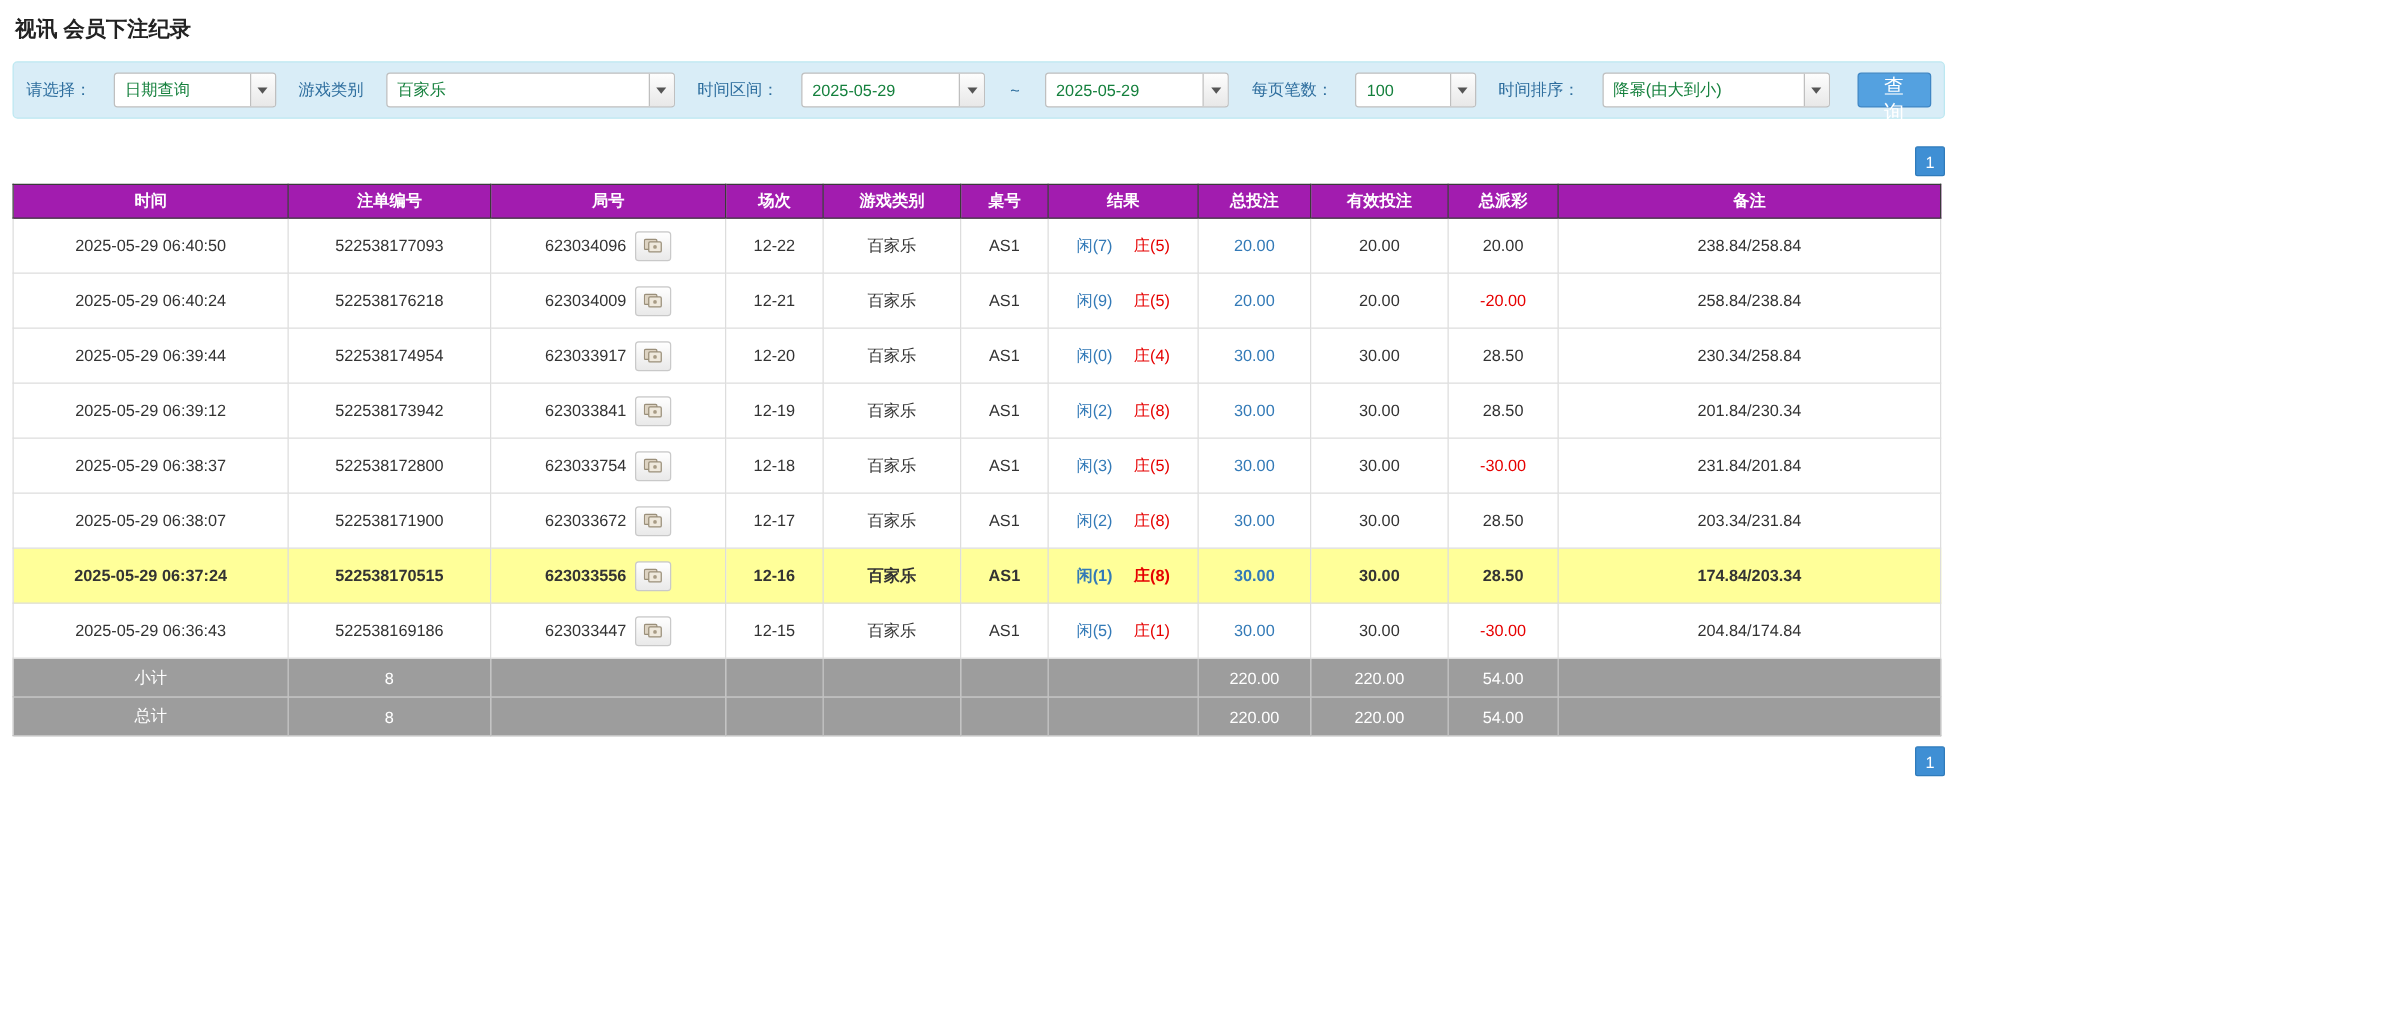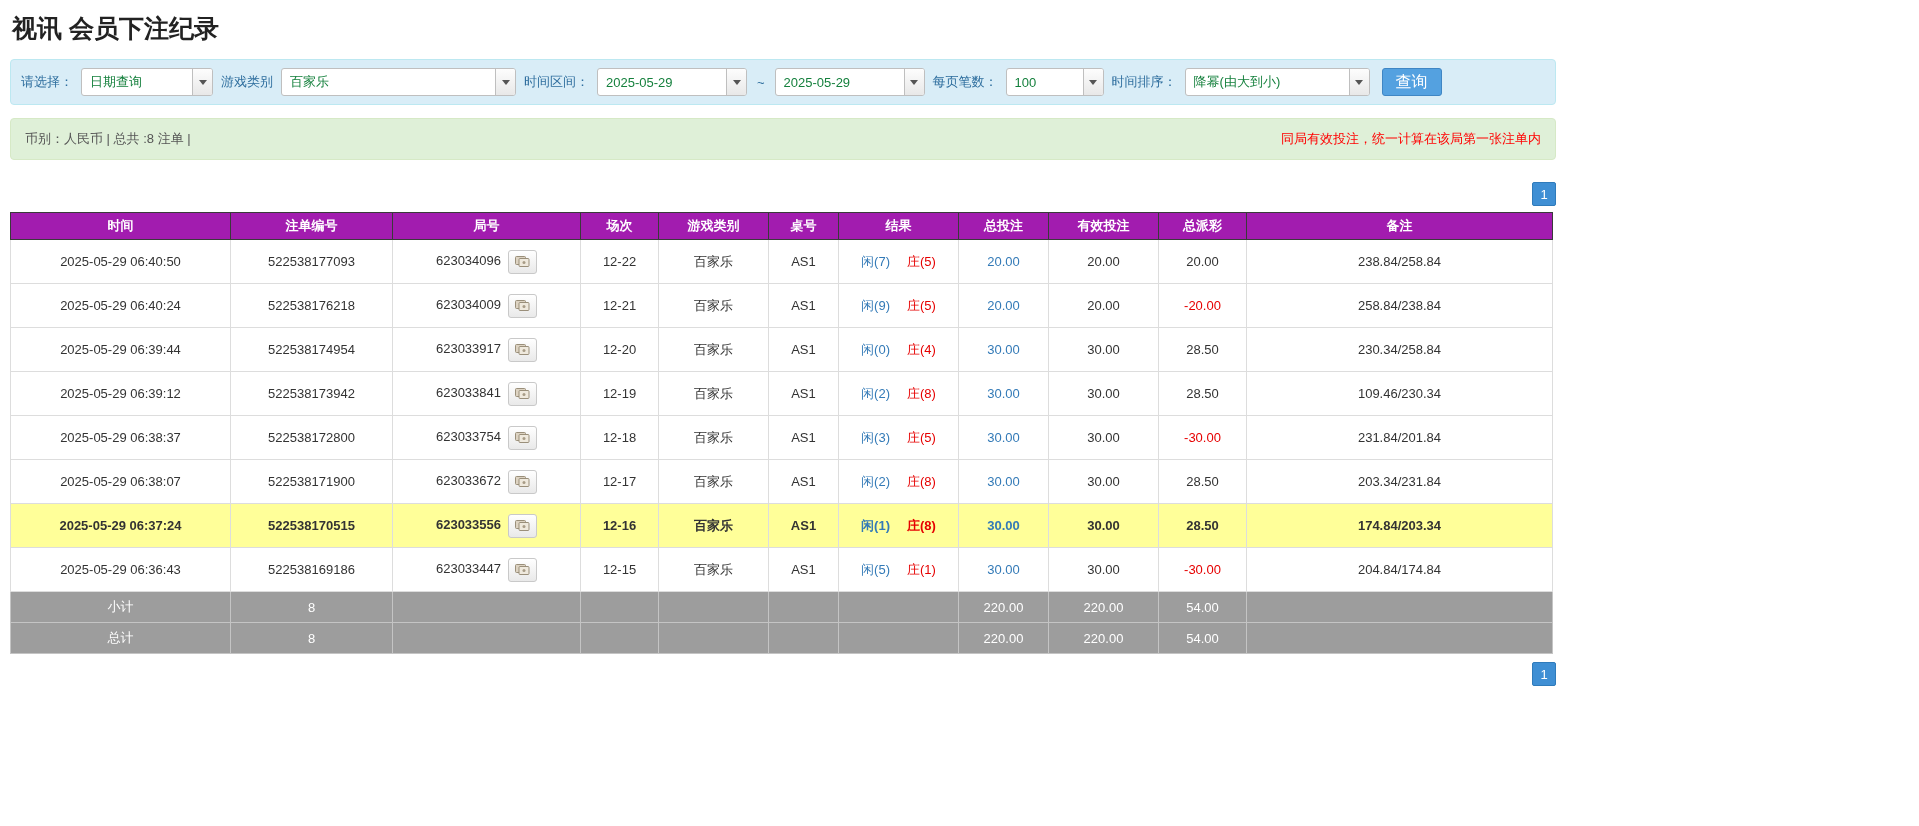--- a/index.html
+++ b/index.html
@@ -4,26 +4,26 @@
 <style>
   * { box-sizing: border-box; margin: 0; padding: 0; }
   html, body { background: #fff; }
   body {
     width: 1919px; height: 826px; overflow: hidden;
     font-family: "Liberation Sans", "DejaVu Sans", sans-serif;
     font-size: 13px; color: #333;
   }
   .container { width: 1556px; padding: 8px 0 0 10px; }
 
-  .page-title { font-size: 25px; font-weight: bold; color: #222; padding: 4px 0 14px 2px; }
+  .page-title { font-size: 17px; font-weight: bold; color: #222; padding: 4px 0 14px 2px; }
 
   
   .filter-bar {
     background: #d9edf7; border: 1px solid #bce8f1; border-radius: 4px;
-    padding: 8px 10px; display: flex; align-items: center; gap: 8px;
+    padding: 8px 10px; display: flex; align-items: center; gap: 18px;
     height: 46px;
   }
   .f-label { color: #2e6e9e; white-space: nowrap; }
   .combo {
     display: flex; align-items: stretch; background: #fff;
     border: 1px solid #bfbfbf; border-radius: 3px; height: 28px; overflow: hidden;
   }
   .combo-text { flex: 1; display: flex; align-items: center; padding: 0 8px; color: #15803d; white-space: nowrap; }
   .combo-arrow {
     width: 20px; border-left: 1px solid #bfbfbf;
@@ -125,24 +125,20 @@
 
     <span class="f-label">时间排序：</span>
     <div class="combo w-185">
       <span class="combo-text">降幂(由大到小)</span>
       <span class="combo-arrow"></span>
     </div>
 
     <button class="search-btn">查询</button>
   </div>
 
-  <div class="summary-bar">
-    <span class="summary-left">币别：人民币 | 总共 :8 注单 |</span>
-    <span class="summary-right">同局有效投注，统一计算在该局第一张注单内</span>
-  </div>
 
   <div class="pager pager-top">
     <button class="page-btn">1</button>
   </div>
 
   <table>
     <colgroup>
       <col style="width:220px">
         <col style="width:162px">
         <col style="width:188px">
@@ -258,21 +254,21 @@
     </td>
     <td>12-19</td>
     <td>百家乐</td>
     <td>AS1</td>
     <td>
       <span class="player">闲(2)</span><span class="banker">庄(8)</span>
     </td>
     <td class="col-total-bet">30.00</td>
     <td>30.00</td>
     <td class="col-payout">28.50</td>
-    <td>109.46/230.34</td>
+    <td>201.84/230.34</td>
   </tr>
         <tr>
     <td>2025-05-29 06:38:37</td>
     <td>522538172800</td>
     <td>
       <span>623033754</span><button class="round-btn">
               <svg width="15" height="13" viewBox="0 0 15 13">
                 <rect x="0.5" y="1.5" width="10" height="8" rx="1" fill="#ddd3c2" stroke="#9a8f7a"></rect>
                 <rect x="4" y="3.5" width="10" height="8" rx="1" fill="#efe9dd" stroke="#9a8f7a"></rect>
                 <circle cx="9" cy="7.5" r="1.6" fill="#b0a astroke" fill-opacity="0.0"></circle>

